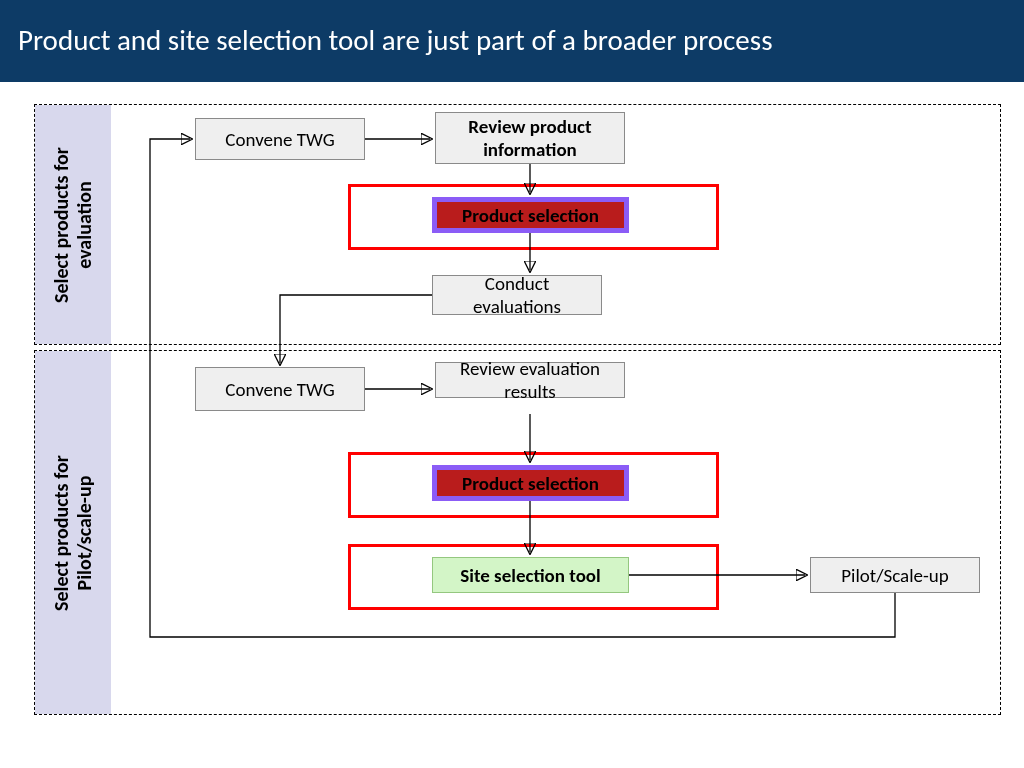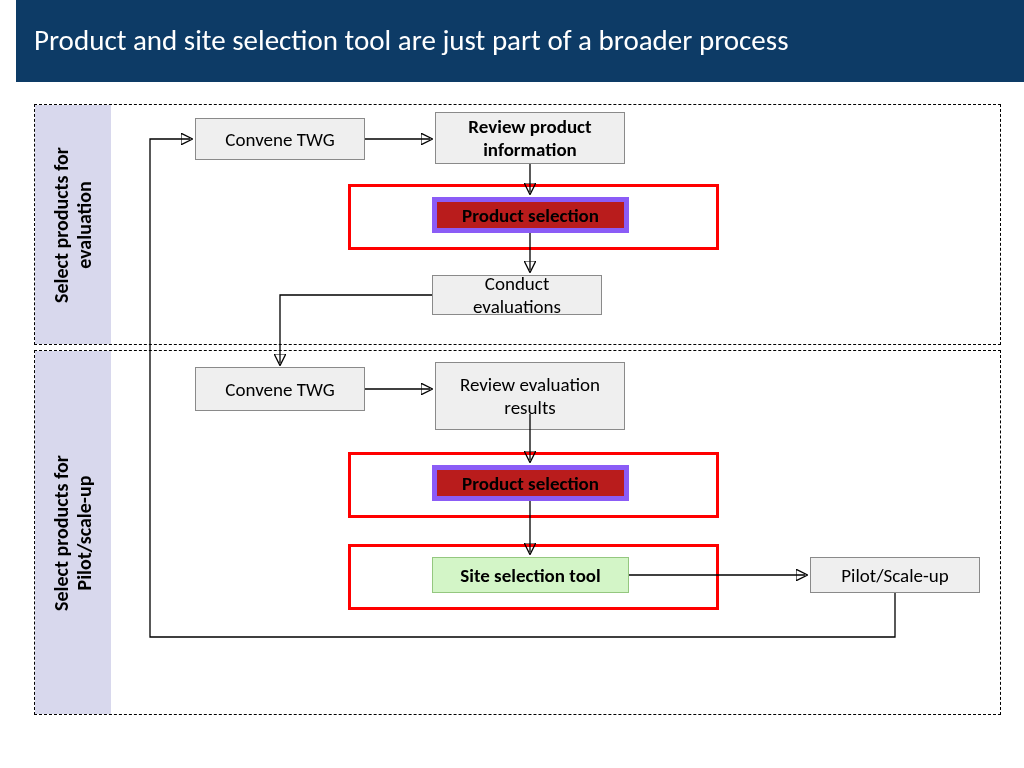--- a/index.html
+++ b/index.html
@@ -11,21 +11,20 @@
     height: 768px;
     position: relative;
     overflow: hidden;
   }
   .header {
     background: #0d3b66;
     color: #fff;
     padding: 22px 18px 24px 18px;
     font-size: 29px;
     font-weight: 400;
-    margin-left: 16px;
   }
   .canvas {
     position: relative;
     width: 1024px;
     height: 670px;
   }
   .phase {
     position: absolute;
     border: 1.5px dashed #000;
     background: #fff;
@@ -134,21 +133,21 @@
     <div class="phase-label-bg"></div>
     <div class="phase-label">
       <span style="white-space:pre;">Select products for
 Pilot/scale-up</span>
     </div>
   </div>
 
   <div class="box" style="left:195px; top:285px; width:170px; height:44px;">
     <span>Convene TWG</span>
   </div>
-  <div class="box" style="left:435px; top:280px; width:190px; height:68px;">
+  <div class="box" style="left:435px; top:280px; width:190px; height:36px;">
     <span>Review evaluation results</span>
   </div>
 
 
   <div class="highlight" style="left:348px; top:370px; width:365px; height:60px;"></div>
   <div class="box teal" style="left:432px; top:383px; width:197px; height:36px;">
     <span>Product selection</span>
   </div>
 
   <div class="highlight" style="left:348px; top:462px; width:365px; height:60px;"></div>

